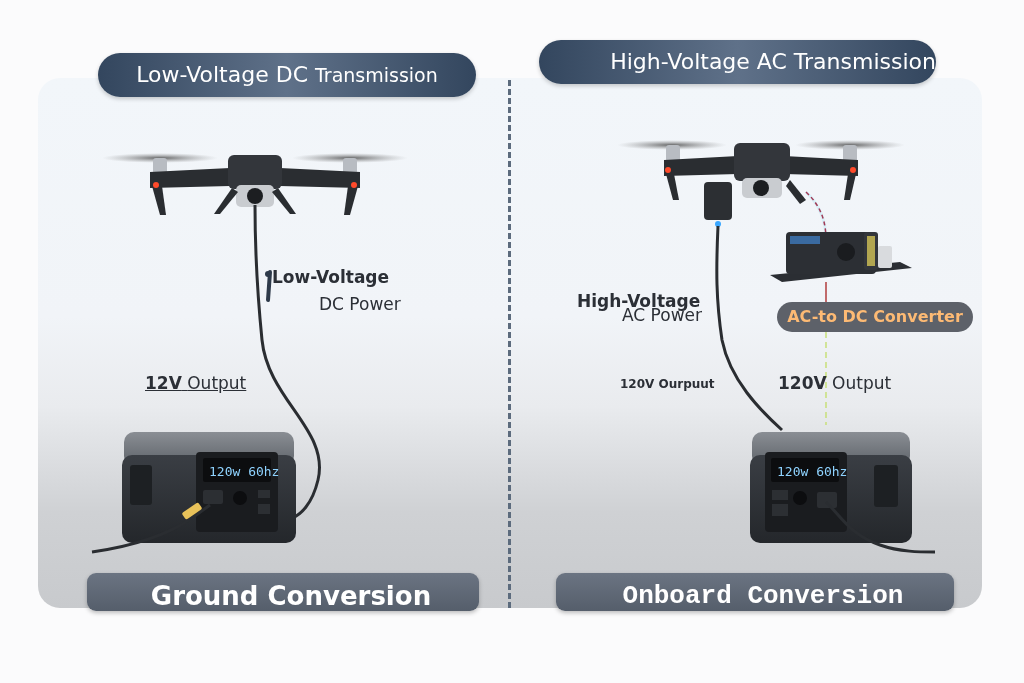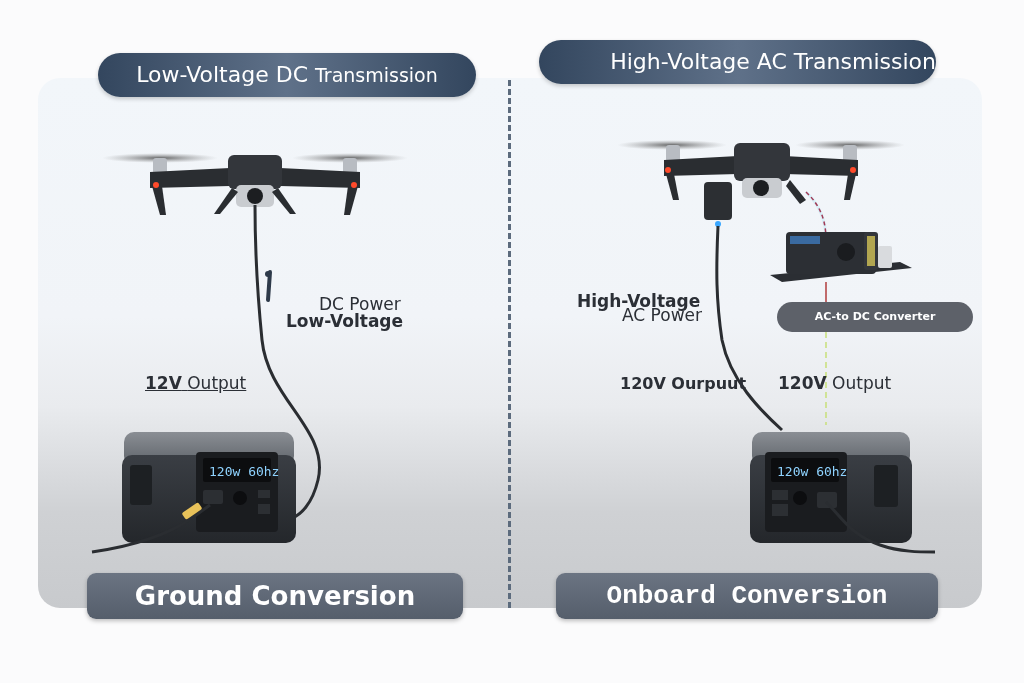--- a/index.html
+++ b/index.html
@@ -6,27 +6,27 @@
   body { width:1024px; height:683px; background:#fbfbfc; position:relative; overflow:hidden;
          font-family:"DejaVu Sans","Liberation Sans",sans-serif; }
   .bg-panel { position:absolute; top:78px; left:38px; width:944px; height:530px; border-radius:22px;
     background:linear-gradient(180deg,#f2f6fa 0%,#f1f4f8 45%,#e9ebee 62%,#cfd1d4 82%,#c8cacd 100%); }
   .divider { position:absolute; left:508px; top:80px; height:528px; width:0;
     border-left:3px dashed #5c6b7d; }
   .pill { position:absolute; border-radius:22px; color:#fff; text-align:center;
     background:linear-gradient(90deg,#33465e 0%,#5f7189 50%,#33465e 100%);
     box-shadow:0 2px 4px rgba(0,0,0,0.2); font-size:22px; line-height:44px; height:44px; }
   .pill .small { font-size:19px; }
-  .bottom-pill { position:absolute; height:46px; line-height:46px; border-radius:9px; color:#fff;
+  .bottom-pill { position:absolute; height:38px; line-height:46px; border-radius:9px; color:#fff;
     text-align:center; font-weight:bold; font-size:26px;
-    background:linear-gradient(180deg,#6b7482,#555e6b); box-shadow:0 2px 4px rgba(0,0,0,0.25); }
+    background:linear-gradient(180deg,#6b7482,#555e6b); box-shadow:0 2px 4px rgba(0,0,0,0.25);padding-left:16px; }
   .label { position:absolute; color:#2b2f36; font-size:17px; line-height:22px; }
   .label b { font-weight:bold; }
   .converter-pill { position:absolute; left:777px; top:302px; width:196px; height:30px; line-height:30px;
-    border-radius:15px; background:#5d6169; color:#ffffff; font-weight:bold; font-size:11px; text-align:center; }
+    border-radius:15px; background:#5d6169; color:#fdba74; font-weight:bold; font-size:16px; text-align:center; }
   svg { position:absolute; left:0; top:0; }
 </style>
 </head>
 <body>
 
 <div class="bg-panel"></div>
 <div class="divider"></div>
 
 <div class="pill" style="left:98px;top:53px;width:378px;">
   <span>Low-Voltage DC</span>
@@ -132,30 +132,30 @@
     <rect x="771" y="458" width="68" height="24" rx="2" fill="#0c0d0f"></rect>
     <text x="777" y="476" font-family="DejaVu Sans Mono, monospace" font-size="13" fill="#8fd3ff">120w 60hz</text>
     <rect x="772" y="490" width="16" height="10" fill="#2c2f33"></rect>
     <rect x="772" y="504" width="16" height="12" fill="#2c2f33"></rect>
     <circle cx="800" cy="498" r="7" fill="#0c0d0f"></circle>
     <rect x="817" y="492" width="20" height="16" rx="2" fill="#2c2f33"></rect>
   </g>
   <path d="M826 502 C840 515, 850 535, 880 545 C900 552, 920 552, 935 552" fill="none" stroke="#2a2d31" stroke-width="3"></path>
 </svg>
 
-<div class="label" style="left:286px;top:266px;font-weight:bold;margin-top:44px;">Low-Voltage</div>
+<div class="label" style="left:272px;top:266px;font-weight:bold;">Low-Voltage</div>
 <div class="label" style="left:286px;top:293px;margin-left:33px;">DC Power</div>
 <div class="label" style="left:145px;top:372px;text-decoration:underline;">
   <b>12V</b>
   <span>Output</span>
 </div>
 
 <div class="label" style="left:577px;top:290px;font-weight:bold;">High-Voltage</div>
 <div class="label" style="left:622px;top:304px;">AC Power</div>
 <div class="converter-pill">AC-to DC Converter</div>
-<div class="label" style="left:620px;top:373px;font-size:16px;font-weight:bold;">120V Ourpuut</div>
+<div class="label" style="left:620px;top:373px;font-size:12px;font-weight:bold;">120V Ourpuut</div>
 <div class="label" style="left:778px;top:372px;">
   <b>120V</b>
   <span>Output</span>
 </div>
 
 <div class="bottom-pill" style="left:87px;top:573px;width:376px;">Ground Conversion</div>
 <div class="bottom-pill" style="left:556px;top:573px;width:382px;font-family:Liberation Mono, monospace;">Onboard Conversion</div>
 
 </body></html>

